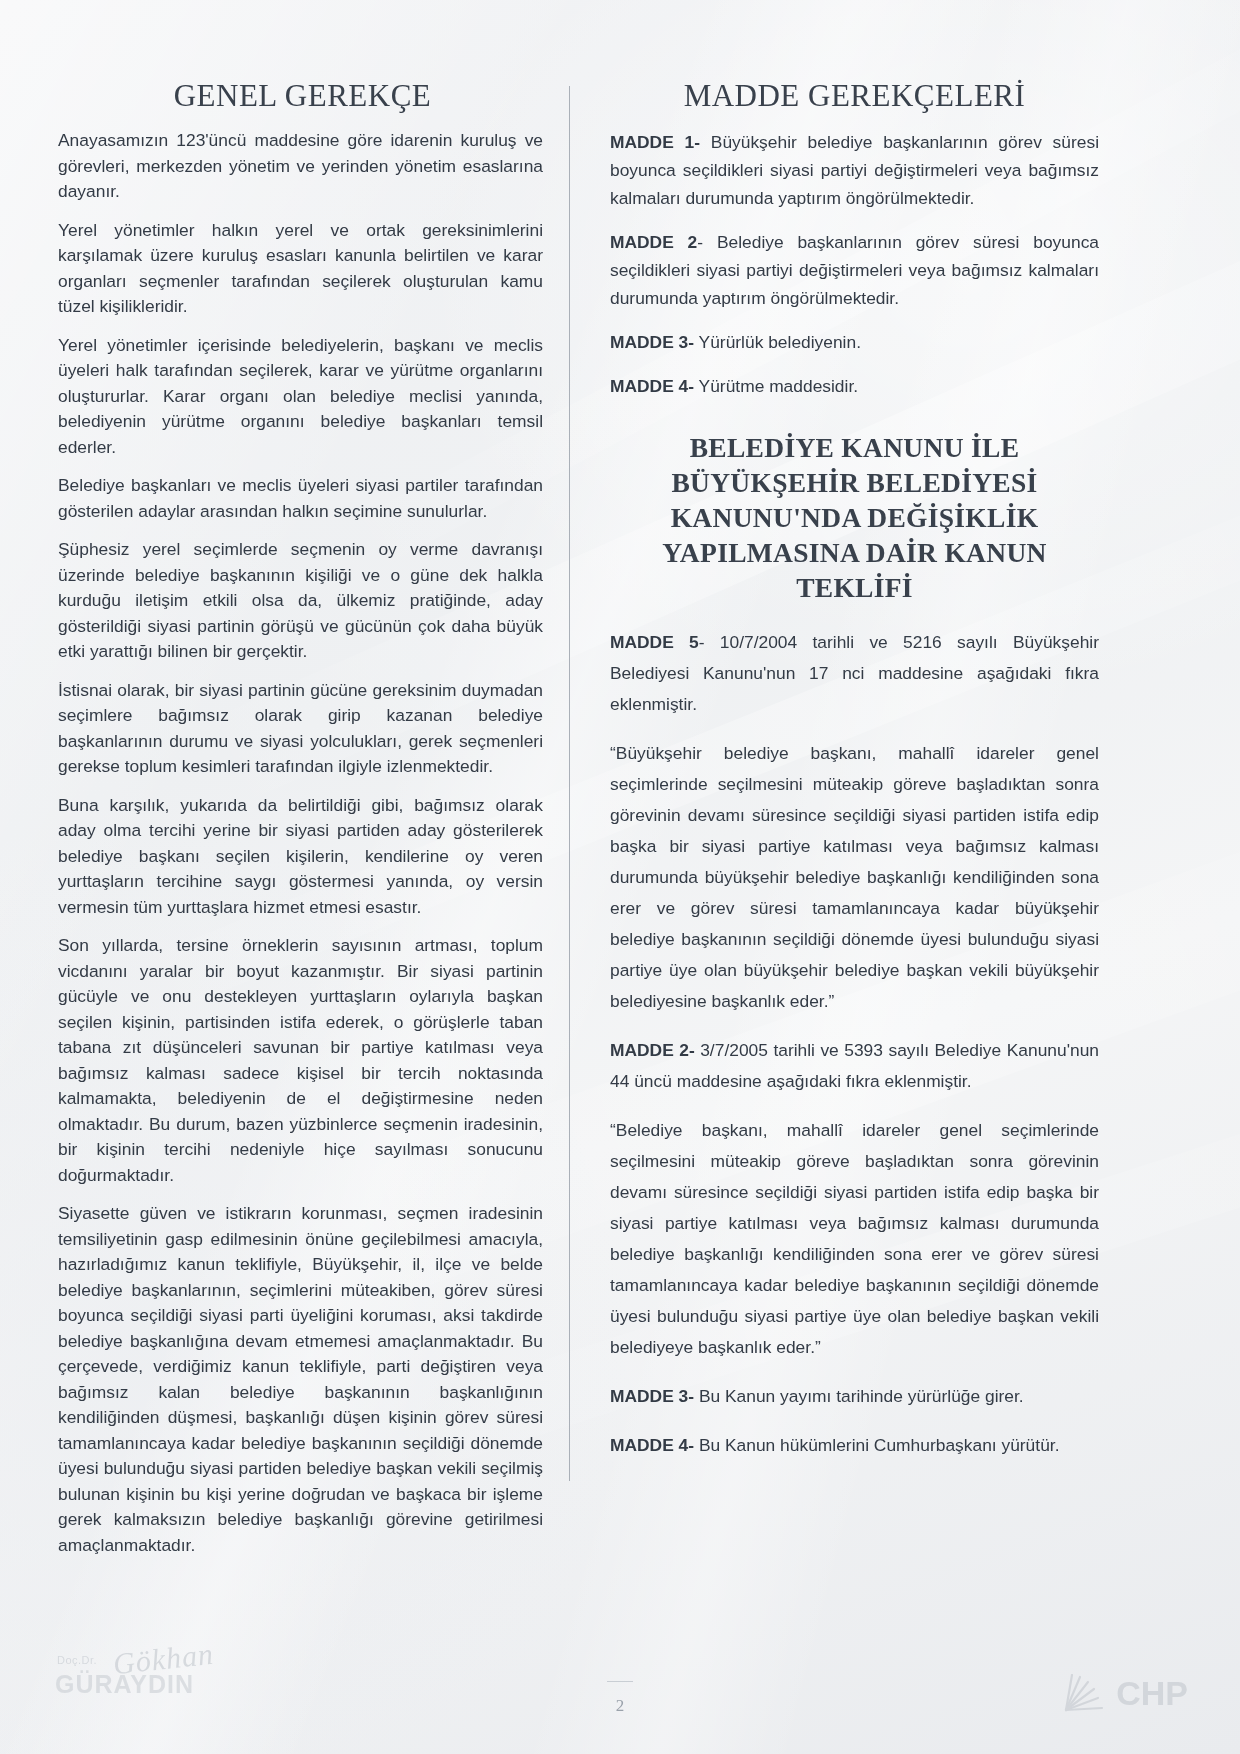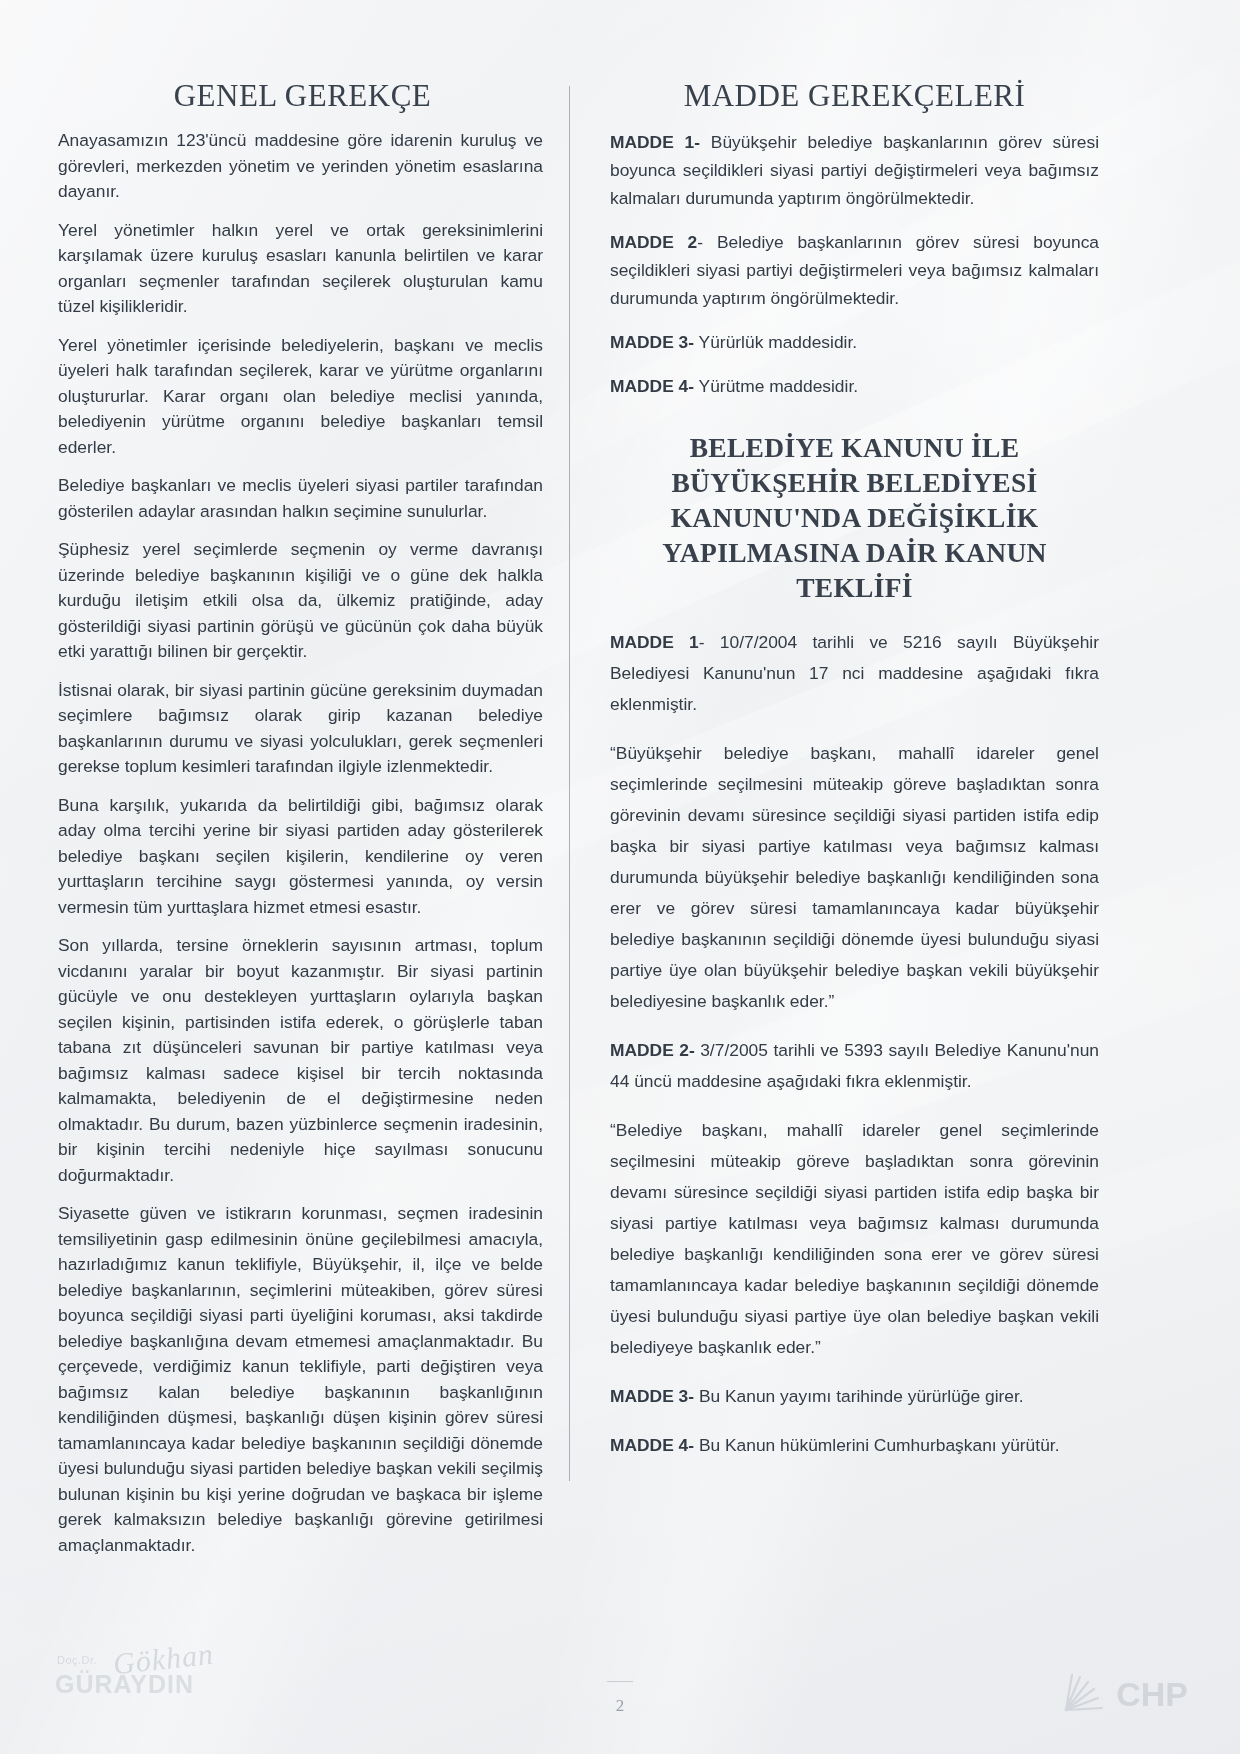--- a/index.html
+++ b/index.html
@@ -158,21 +158,20 @@
     font-weight: bold;
     font-size: 25px;
     letter-spacing: 1px;
     color: #c3c8ce;
   }
   .logo-right {
     position: absolute;
     right: 52px;
     bottom: 40px;
     display: flex;
-    align-items: center;
     gap: 8px;
     opacity: .45;
   }
   .logo-right .arrows { width: 46px; height: 40px; }
   .logo-right .chp {
     font-family: "Liberation Sans", sans-serif;
     font-weight: bold;
     font-size: 34px;
     letter-spacing: 0px;
     color: #b7bcc3;
@@ -205,26 +204,26 @@
       <p class="para">Siyasette güven ve istikrarın korunması, seçmen iradesinin temsiliyetinin gasp edilmesinin önüne geçilebilmesi amacıyla, hazırladığımız kanun teklifiyle, Büyükşehir, il, ilçe ve belde belediye başkanlarının, seçimlerini müteakiben, görev süresi boyunca seçildiği siyasi parti üyeliğini koruması, aksi takdirde belediye başkanlığına devam etmemesi amaçlanmaktadır. Bu çerçevede, verdiğimiz kanun teklifiyle, parti değiştiren veya bağımsız kalan belediye başkanının başkanlığının kendiliğinden düşmesi, başkanlığı düşen kişinin görev süresi tamamlanıncaya kadar belediye başkanının seçildiği dönemde üyesi bulunduğu siyasi partiden belediye başkan vekili seçilmiş bulunan kişinin bu kişi yerine doğrudan ve başkaca bir işleme gerek kalmaksızın belediye başkanlığı görevine getirilmesi amaçlanmaktadır.</p>
     </div>
 
     <div class="divider"></div>
 
     <div class="col col-right">
       <h1 class="section-title">MADDE GEREKÇELERİ</h1>
 
       <p class="para tight"><b class="madde">MADDE 1-</b><span> Büyükşehir belediye başkanlarının görev süresi boyunca seçildikleri siyasi partiyi değiştirmeleri veya bağımsız kalmaları durumunda yaptırım öngörülmektedir.</span></p>
       <p class="para tight"><b class="madde">MADDE 2</b><span>- Belediye başkanlarının görev süresi boyunca seçildikleri siyasi partiyi değiştirmeleri veya bağımsız kalmaları durumunda yaptırım öngörülmektedir.</span></p>
-      <p class="para tight"><b class="madde">MADDE 3-</b><span> Yürürlük maddesidir.</span></p>
+      <p class="para tight"><b class="madde">MADDE 3-</b><span> Yürürlük belediyenin.</span></p>
       <p class="para tight"><b class="madde">MADDE 4-</b><span> Yürütme maddesidir.</span></p>
 
       <h2 class="bill-title">BELEDİYE KANUNU İLE BÜYÜKŞEHİR BELEDİYESİ KANUNU'NDA DEĞİŞİKLİK YAPILMASINA DAİR KANUN TEKLİFİ</h2>
 
-      <p class="para"><b class="madde">MADDE 1</b><span>- 10/7/2004 tarihli ve 5216 sayılı Büyükşehir Belediyesi Kanunu'nun 17 nci maddesine aşağıdaki fıkra eklenmiştir.</span></p>
+      <p class="para"><b class="madde">MADDE 5</b><span>- 10/7/2004 tarihli ve 5216 sayılı Büyükşehir Belediyesi Kanunu'nun 17 nci maddesine aşağıdaki fıkra eklenmiştir.</span></p>
       <p class="para"><span>“Büyükşehir belediye başkanı, mahallî idareler genel seçimlerinde seçilmesini müteakip göreve başladıktan sonra görevinin devamı süresince seçildiği siyasi partiden istifa edip başka bir siyasi partiye katılması veya bağımsız kalması durumunda büyükşehir belediye başkanlığı kendiliğinden sona erer ve görev süresi tamamlanıncaya kadar büyükşehir belediye başkanının seçildiği dönemde üyesi bulunduğu siyasi partiye üye olan büyükşehir belediye başkan vekili büyükşehir belediyesine başkanlık eder.”</span></p>
       <p class="para"><b class="madde">MADDE 2-</b><span> 3/7/2005 tarihli ve 5393 sayılı Belediye Kanunu'nun 44 üncü maddesine aşağıdaki fıkra eklenmiştir.</span></p>
       <p class="para"><span>“Belediye başkanı, mahallî idareler genel seçimlerinde seçilmesini müteakip göreve başladıktan sonra görevinin devamı süresince seçildiği siyasi partiden istifa edip başka bir siyasi partiye katılması veya bağımsız kalması durumunda belediye başkanlığı kendiliğinden sona erer ve görev süresi tamamlanıncaya kadar belediye başkanının seçildiği dönemde üyesi bulunduğu siyasi partiye üye olan belediye başkan vekili belediyeye başkanlık eder.”</span></p>
       <p class="para"><b class="madde">MADDE 3-</b><span> Bu Kanun yayımı tarihinde yürürlüğe girer.</span></p>
       <p class="para"><b class="madde">MADDE 4-</b><span> Bu Kanun hükümlerini Cumhurbaşkanı yürütür.</span></p>
     </div>
   </div>
 
   <div class="footer">
 

